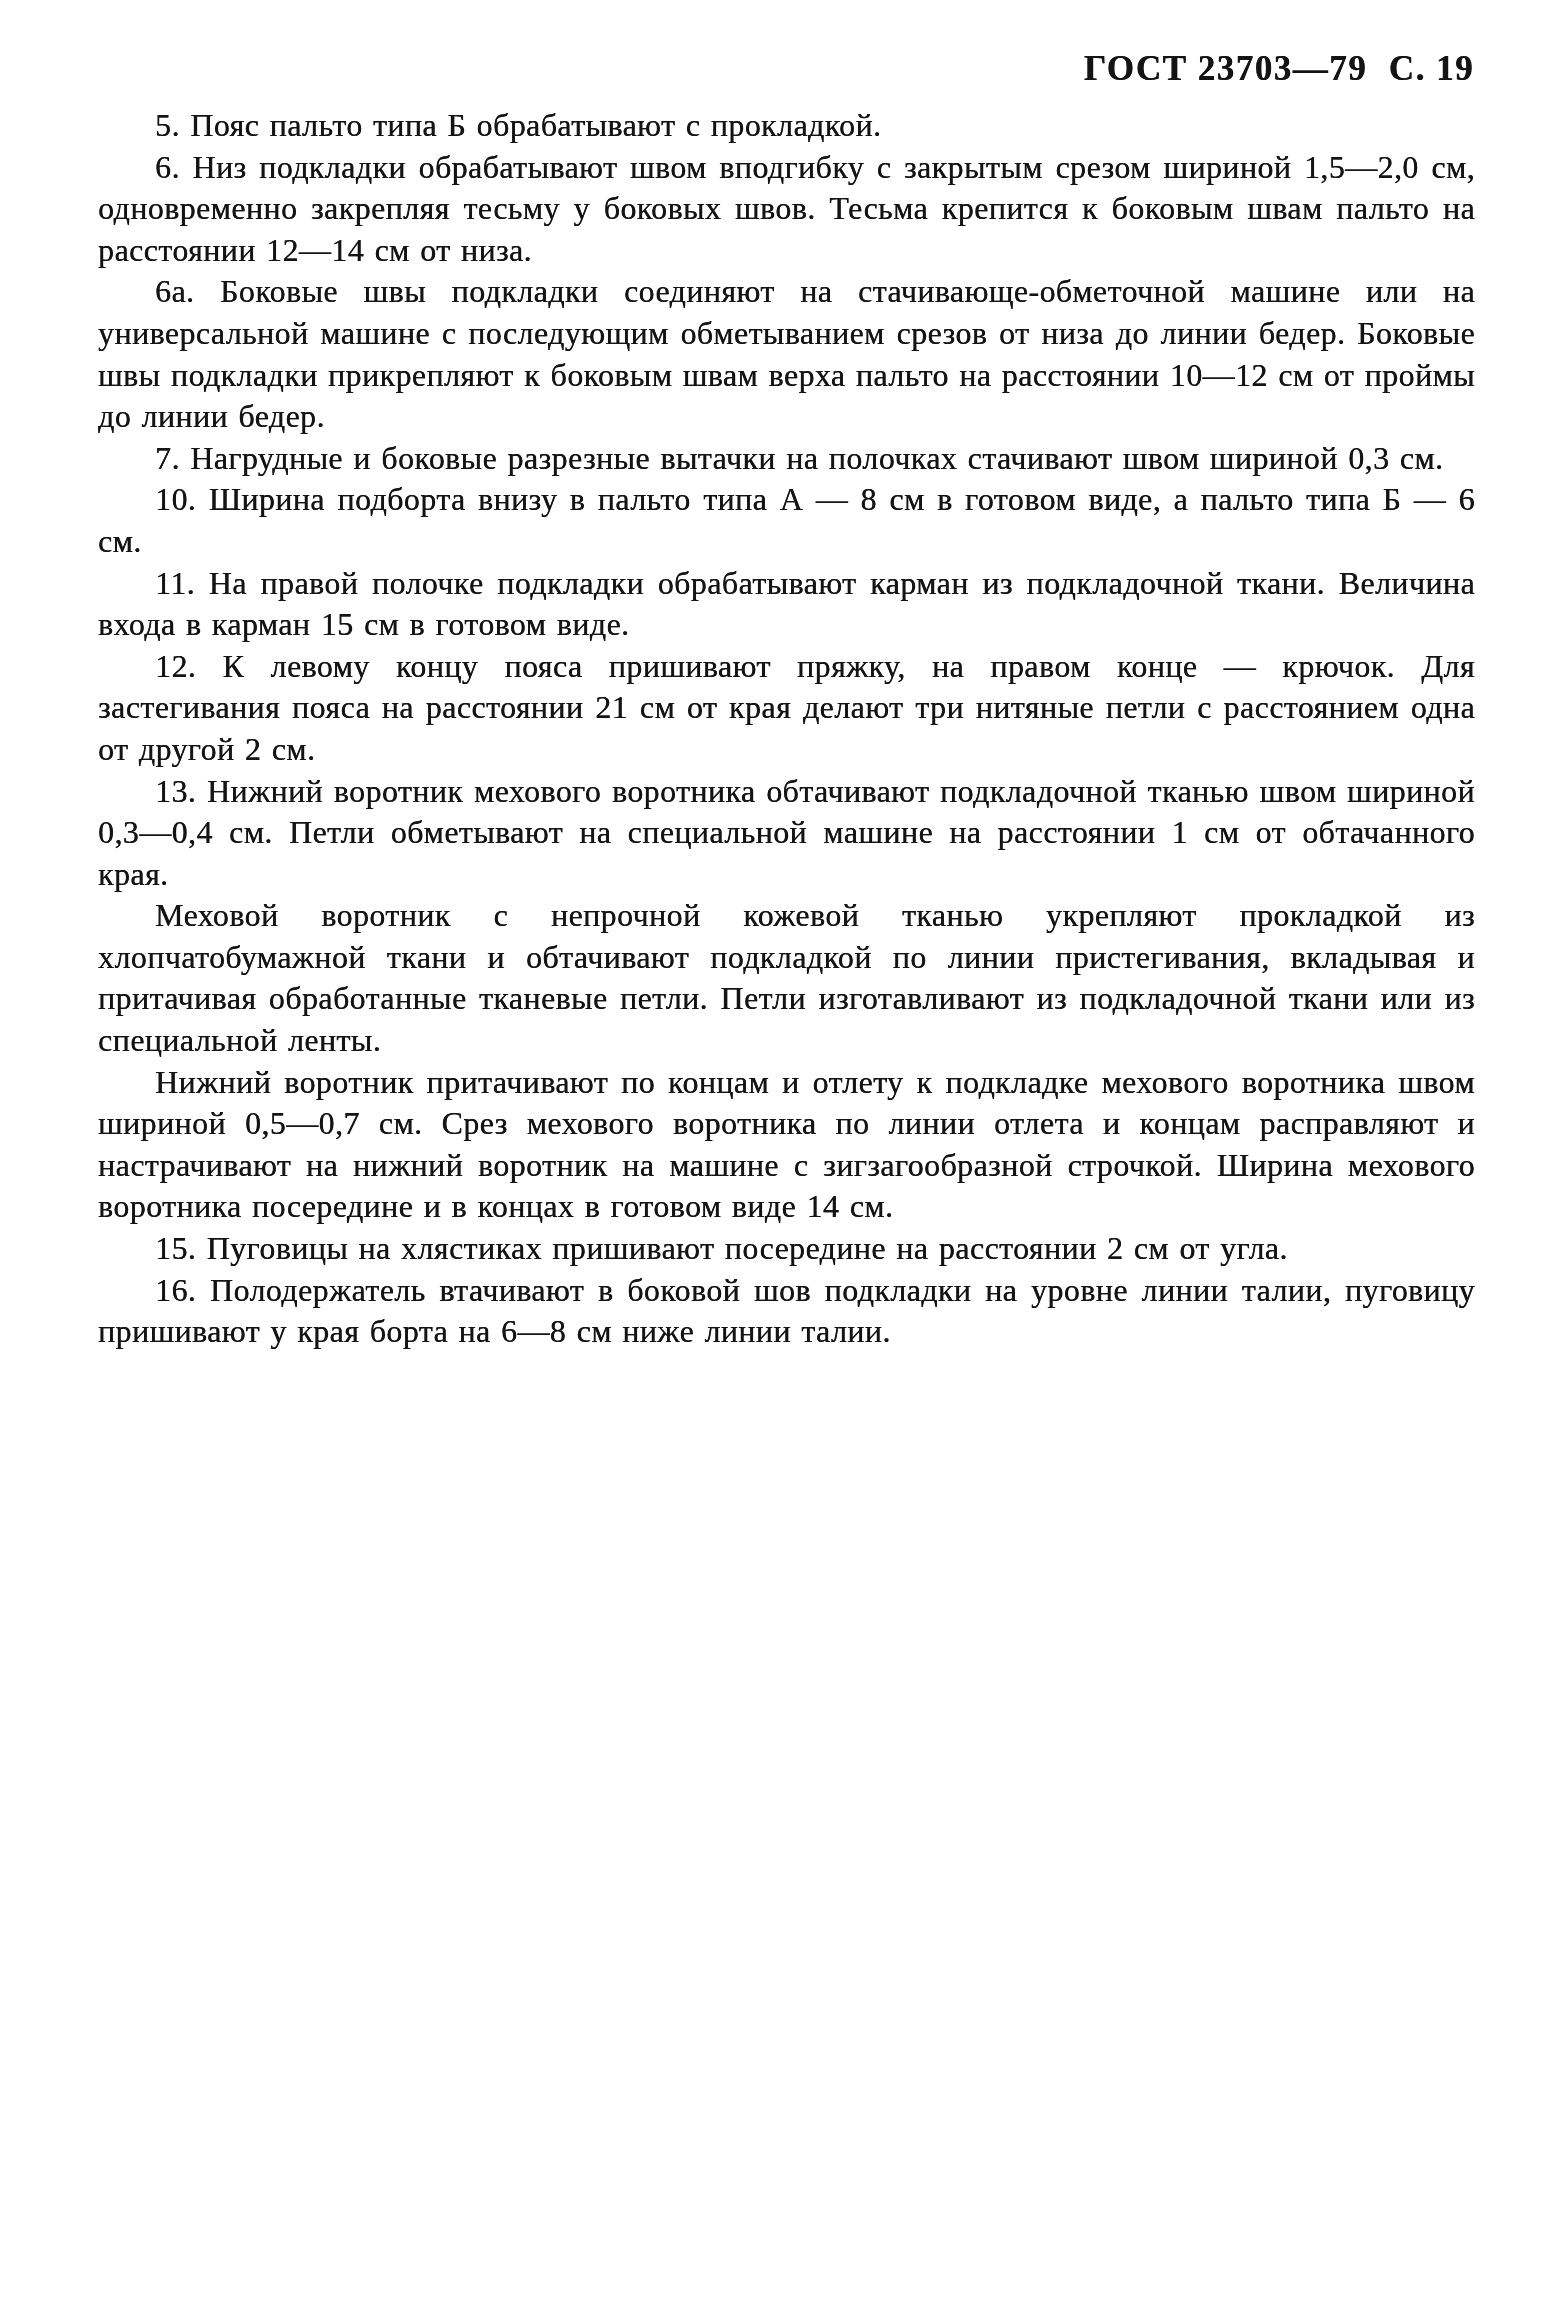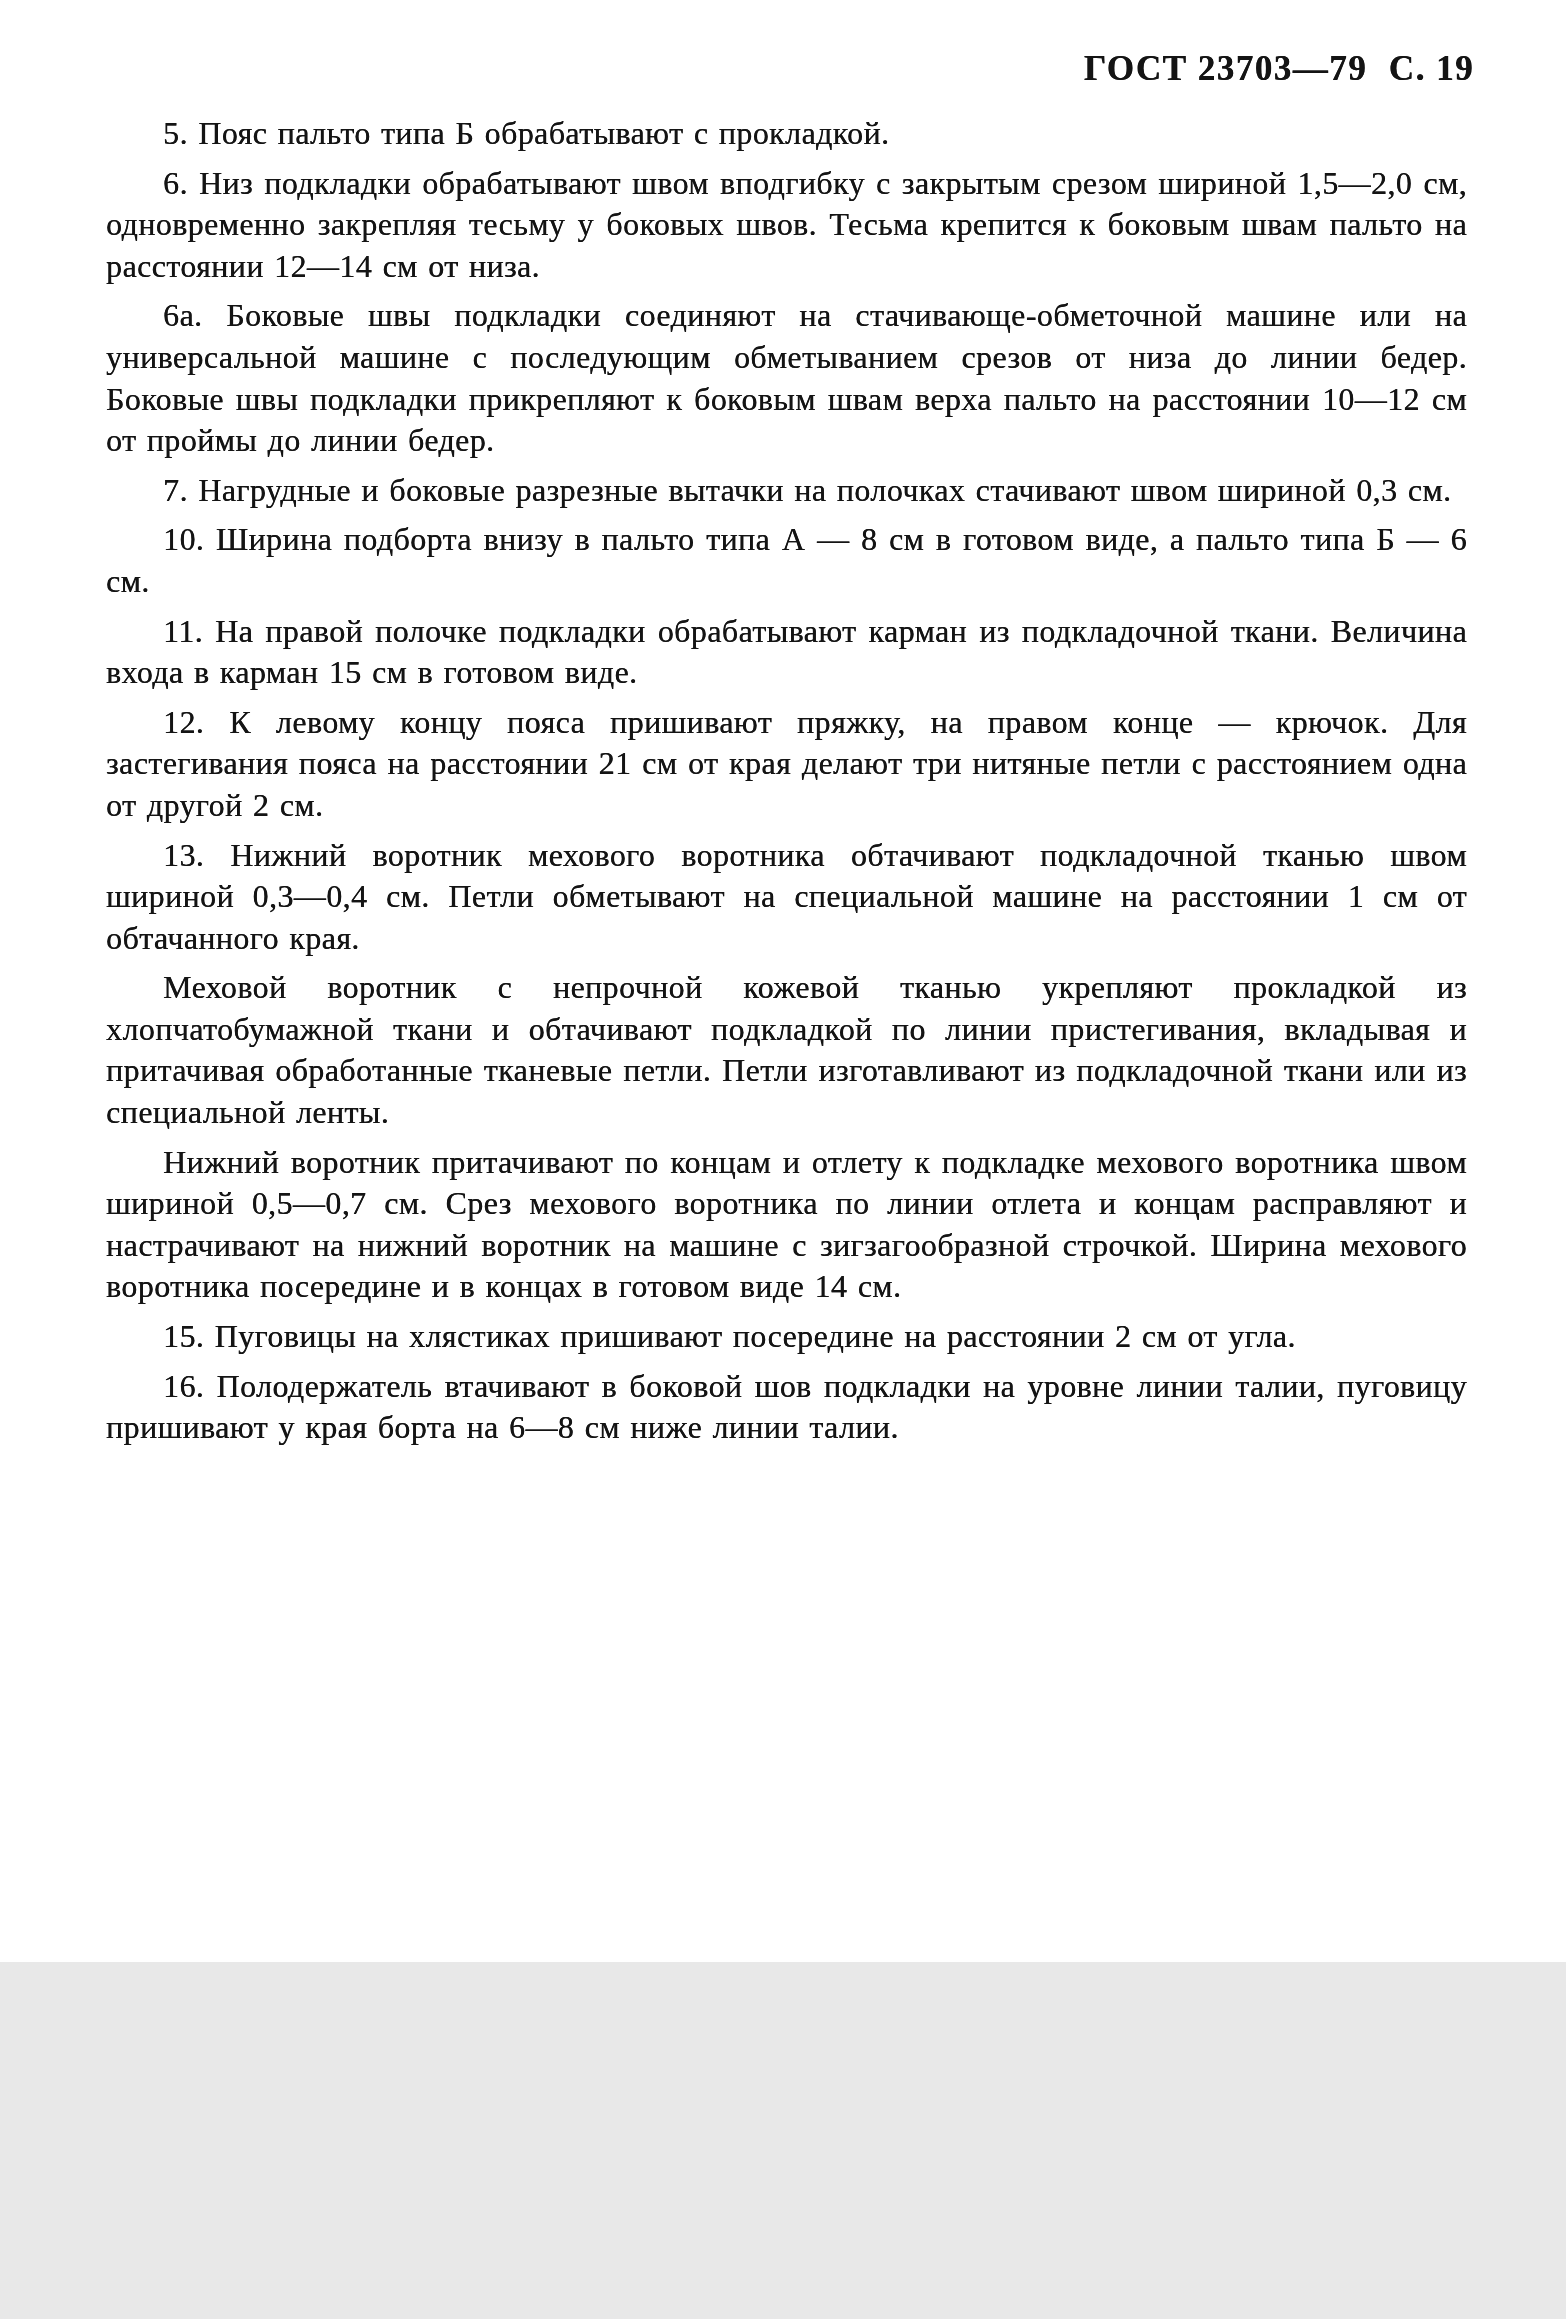--- a/index.html
+++ b/index.html
@@ -4,21 +4,21 @@
 <title>ГОСТ 23703—79 С. 19</title>
 <style>
   html, body {
     margin: 0;
     padding: 0;
     background: #e8e8e8;
   }
   .page {
     position: relative;
     width: 1566px;
-    height: 1962px;
+    height: 2319px;
     margin: 0 auto;
     background: #ffffff;
     color: #141414;
     font-family: "Liberation Serif", "DejaVu Serif", serif;
     overflow: hidden;
   }
   .page-header {
     position: absolute;
     top: 49px;
     right: 92px;
@@ -38,21 +38,21 @@
     left: 98px;
     width: 1377px;
     font-size: 32px;
     line-height: 1.30;
     text-align: justify;
     letter-spacing: 0.4px;
     word-spacing: 2px;
     text-shadow: 0.3px 0 0 currentColor; 
   }
   .doc-body p {
-    margin: 8px;
+    margin: 0;
     padding: 0;
     text-indent: 57px;
   }
 </style>
 </head>
 <body>
 
 <div class="page">
 
   <div class="page-header">

